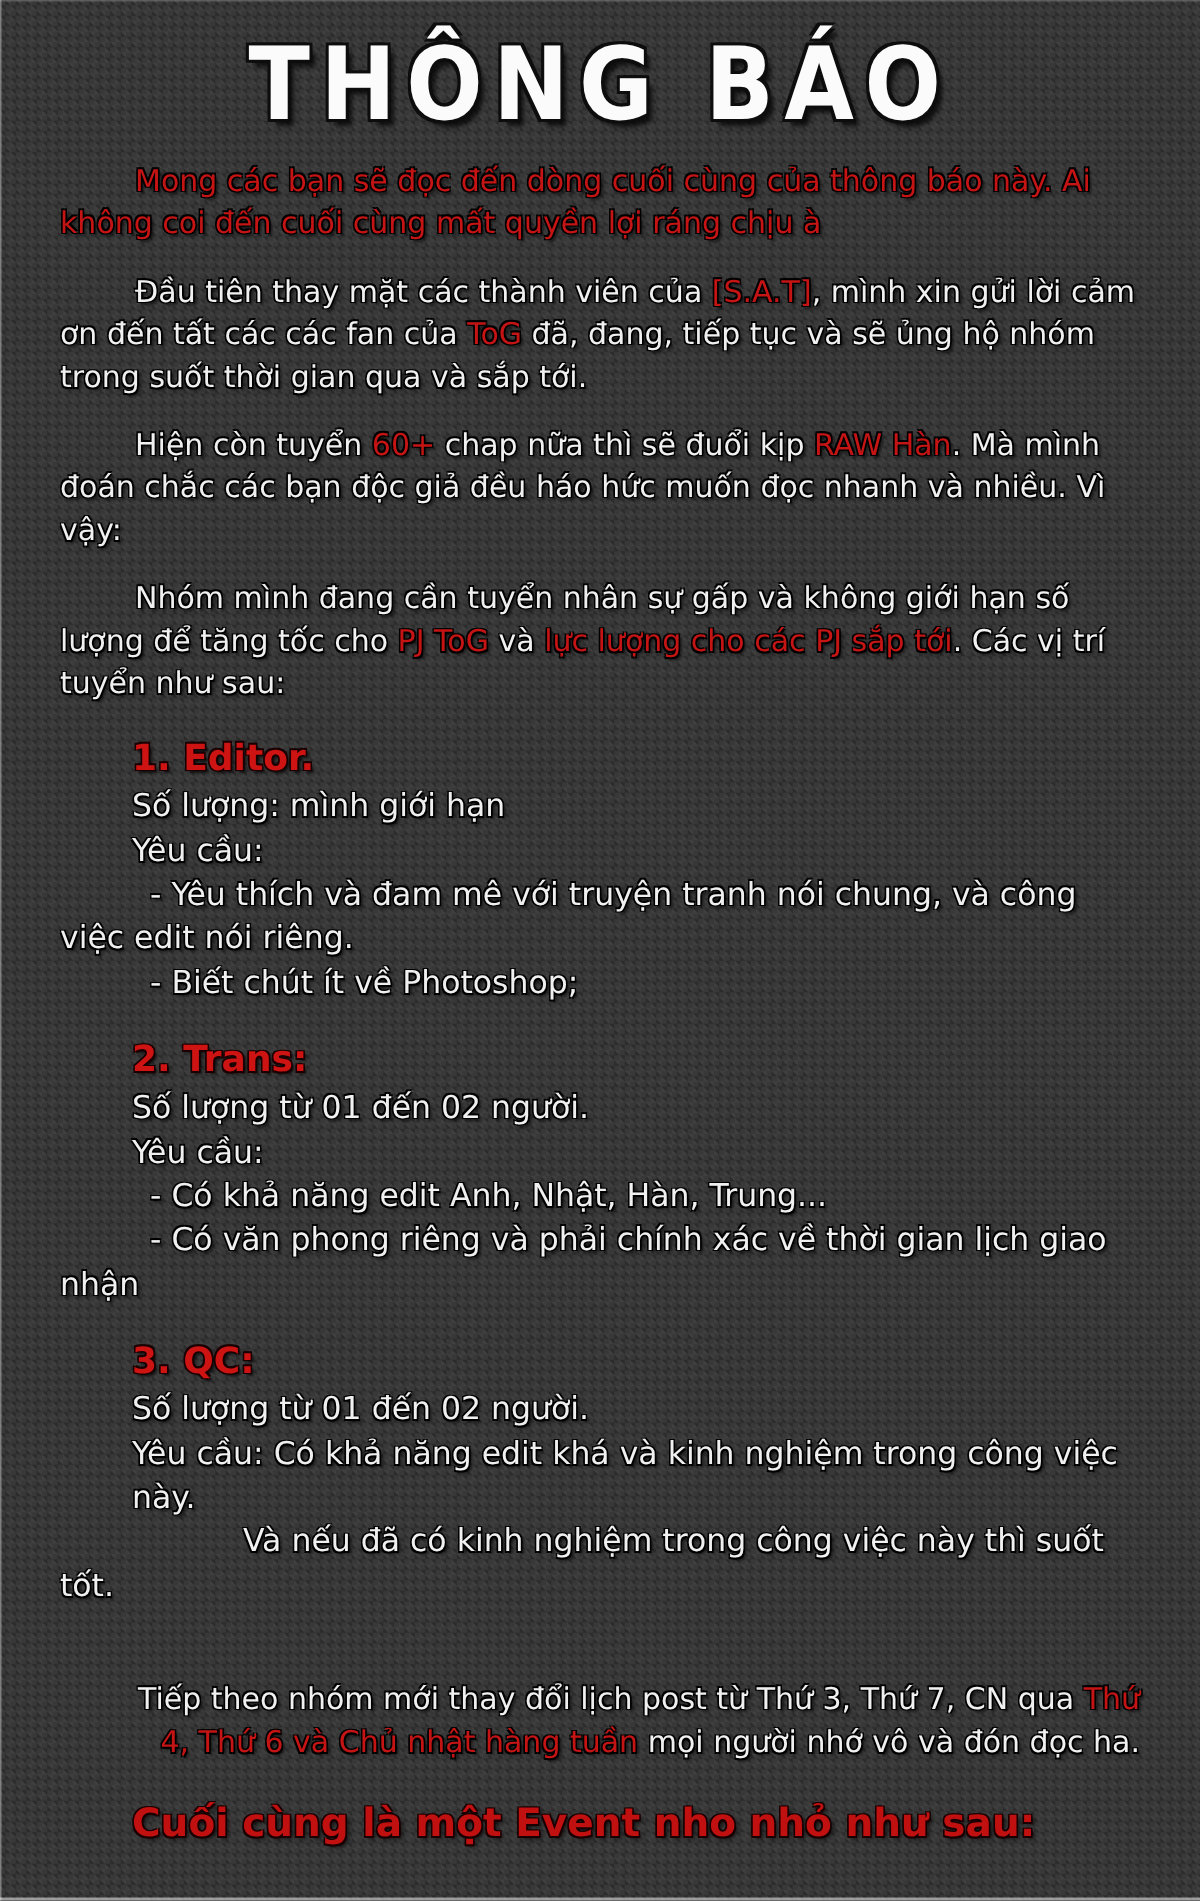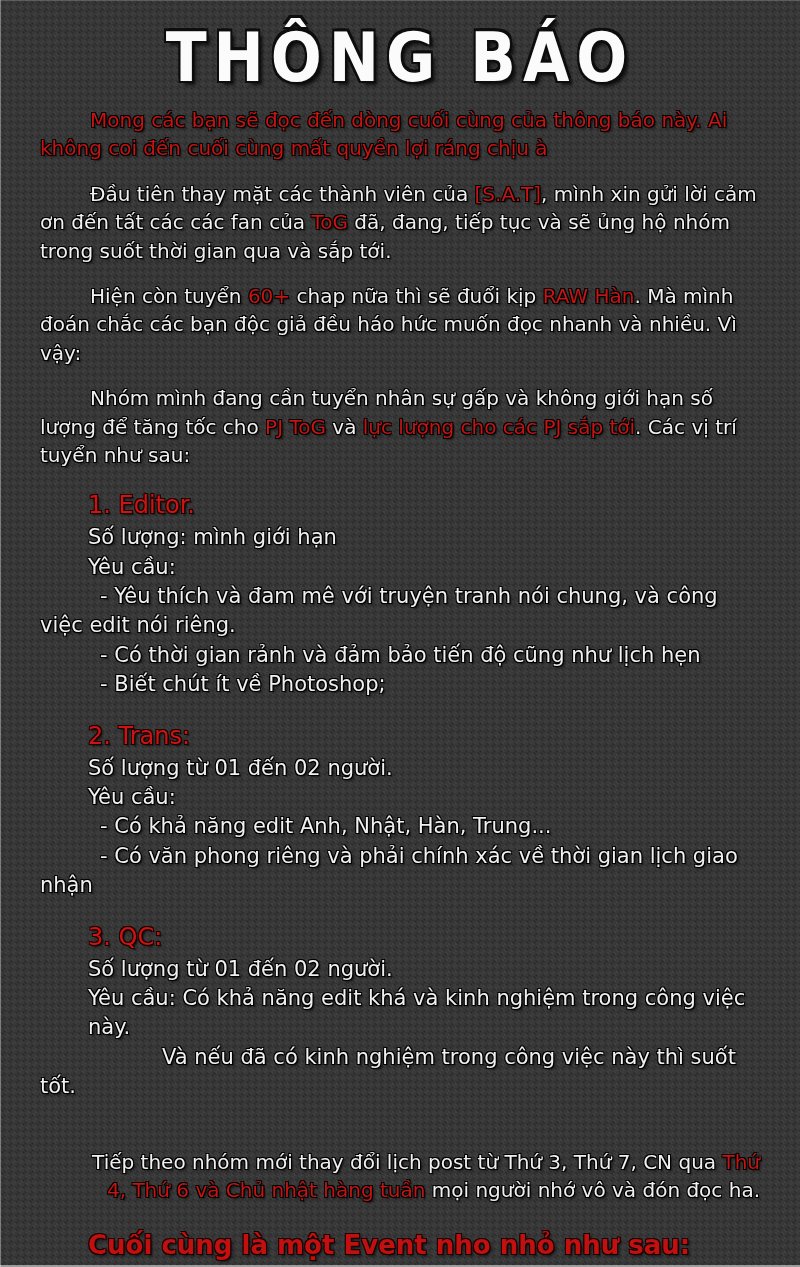--- a/index.html
+++ b/index.html
@@ -30,21 +30,21 @@
     line-height:1.42;
     margin:0 0 17px 0;
     text-indent:50px;
     text-shadow:-1px -1px 0 #000, 1px -1px 0 #000, -1px 1px 0 #000, 1px 1px 0 #000, 2px 2px 2px rgba(0,0,0,.65);
   }
   .seg-white{color:#f0f0f0;}
   .seg-red{color:#c41414;}
   .section{margin:0 0 14px 0;}
   .section-heading{
     font-size:24px;
-    font-weight:normal;
+    font-weight:bold;
     color:#ce1313;
     margin:22px 0 4px 48px;
     text-shadow:-1px -1px 0 #1a0000, 1px -1px 0 #1a0000, -1px 1px 0 #1a0000, 1px 1px 0 #1a0000, 2px 2px 2px rgba(0,0,0,.7);
   }
   .line{
     font-size:21px;
     line-height:1.40;
     color:#f0f0f0;
     margin-left:48px;
     text-shadow:-1px -1px 0 #000, 1px -1px 0 #000, -1px 1px 0 #000, 1px 1px 0 #000, 2px 2px 2px rgba(0,0,0,.65);
@@ -72,21 +72,20 @@
 
   <div class="para"><span class="seg-white">Hiện còn tuyển </span><span class="seg-red">60+</span><span class="seg-white"> chap nữa thì sẽ đuổi kịp </span><span class="seg-red">RAW Hàn</span><span class="seg-white">. Mà mình đoán chắc các bạn độc giả đều háo hức muốn đọc nhanh và nhiều. Vì vậy:</span></div>
 
   <div class="para"><span class="seg-white">Nhóm mình đang cần tuyển nhân sự gấp và không giới hạn số lượng để tăng tốc cho </span><span class="seg-red">PJ ToG</span><span class="seg-white"> và </span><span class="seg-red">lực lượng cho các PJ sắp tới</span><span class="seg-white">. Các vị trí tuyển như sau:</span></div>
 
   <div class="section">
     <div class="section-heading">1. Editor.</div>
     <div class="line">Số lượng: mình giới hạn</div>
     <div class="line">Yêu cầu:</div>
     <div class="line bullet">- Yêu thích và đam mê với truyện tranh nói chung, và công việc edit nói riêng.</div>
-    <div class="line bullet">- Có thời gian rảnh và đảm bảo tiến độ cũng như lịch hẹn</div>
     <div class="line bullet">- Biết chút ít về Photoshop;</div>
   </div>
 
   <div class="section">
     <div class="section-heading">2. Trans:</div>
     <div class="line">Số lượng từ 01 đến 02 người.</div>
     <div class="line">Yêu cầu:</div>
     <div class="line bullet">- Có khả năng edit Anh, Nhật, Hàn, Trung...</div>
     <div class="line bullet">- Có văn phong riêng và phải chính xác về thời gian lịch giao nhận</div>
   </div>

